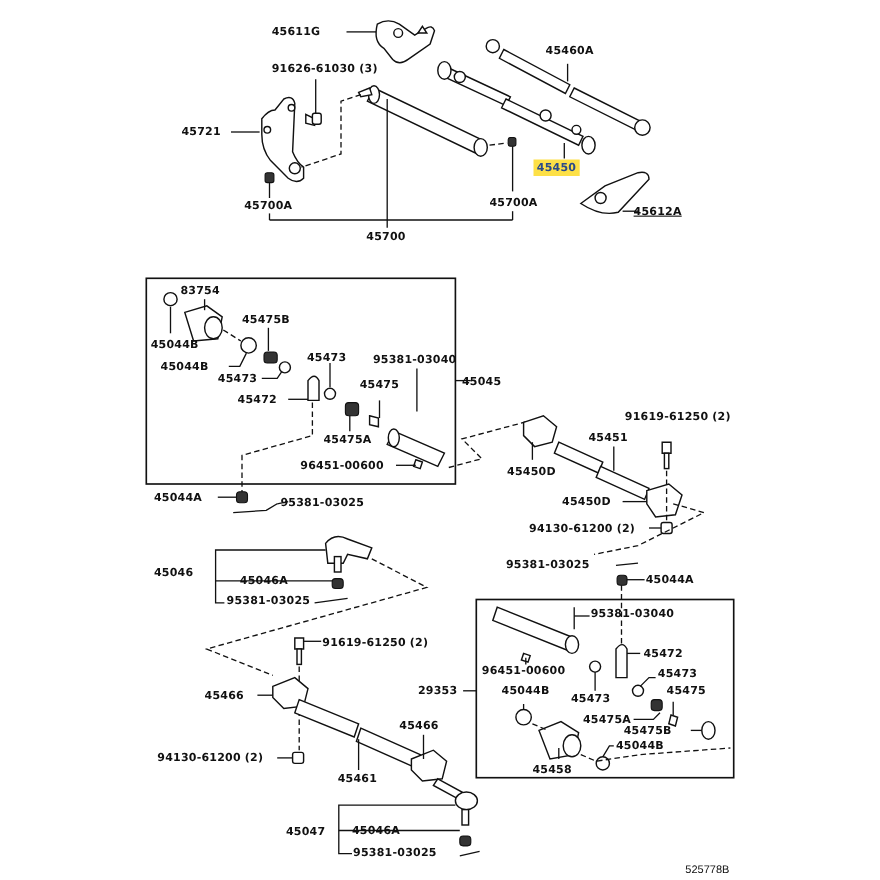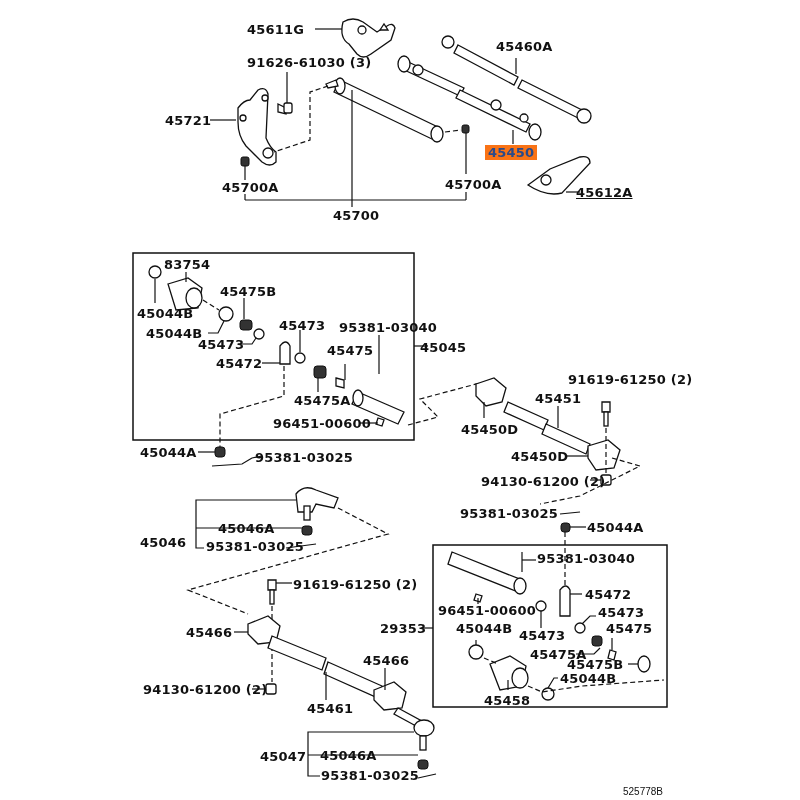--- a/index.html
+++ b/index.html
@@ -1,21 +1,21 @@
 <!DOCTYPE html>
 <html><head>
 <meta charset="utf-8">
 <style>
   html, body { margin:0; padding:0; background:#ffffff; }
   body { width:800px; height:800px; position:relative; overflow:hidden;
          font-family:"DejaVu Sans", sans-serif; }
   svg#diagram { position:absolute; left:0; top:0; width:800px; height:800px; }
   .lbl { position:absolute; font-family:"DejaVu Sans", sans-serif; font-weight:bold;
-         font-size:13px; color:#111; white-space:nowrap; line-height:15px; letter-spacing:0.2px; }
-  .hl { background:#f97316; color:#2a4a8a; padding:0 3px; }
+         font-size:10px; color:#111; white-space:nowrap; line-height:15px; letter-spacing:0.2px; }
+  .hl { background:#fde047; color:#2a4a8a; padding:0 3px; }
   .code { position:absolute; font-family:"Liberation Sans", sans-serif; font-size:10px;
           color:#111; white-space:nowrap; }
   .part { fill:#fff; stroke:#111; stroke-width:1.3; }
   .dark { fill:#333; stroke:#111; stroke-width:1; }
   .lead { stroke:#111; stroke-width:1.2; fill:none; }
   .dash { stroke:#111; stroke-width:1.2; fill:none; stroke-dasharray:5 3; }
   .box { stroke:#111; stroke-width:1.5; fill:none; }
 </style>
 </head>
 <body>
@@ -246,21 +246,21 @@
 <span class="lbl" style="left:273px;top:416px;">96451-00600</span>
 <span class="lbl" style="left:420px;top:340px;">45045</span>
 
 <span class="lbl" style="left:461px;top:422px;">45450D</span>
 <span class="lbl" style="left:535px;top:391px;">45451</span>
 <span class="lbl" style="left:568px;top:372px;">91619-61250 (2)</span>
 <span class="lbl" style="left:511px;top:449px;">45450D</span>
 <span class="lbl" style="left:481px;top:474px;">94130-61200 (2)</span>
 <span class="lbl" style="left:140px;top:445px;">45044A</span>
 <span class="lbl" style="left:255px;top:450px;">95381-03025</span>
-<span class="lbl" style="left:140px;top:514px;margin-top:21px;">45046</span>
+<span class="lbl" style="left:140px;top:514px;">45046</span>
 <span class="lbl" style="left:218px;top:521px;">45046A</span>
 <span class="lbl" style="left:206px;top:539px;">95381-03025</span>
 <span class="lbl" style="left:460px;top:506px;">95381-03025</span>
 <span class="lbl" style="left:587px;top:520px;">45044A</span>
 
 <span class="lbl" style="left:537px;top:551px;">95381-03040</span>
 <span class="lbl" style="left:585px;top:587px;">45472</span>
 <span class="lbl" style="left:438px;top:603px;">96451-00600</span>
 <span class="lbl" style="left:598px;top:605px;">45473</span>
 <span class="lbl" style="left:519px;top:628px;">45473</span>

